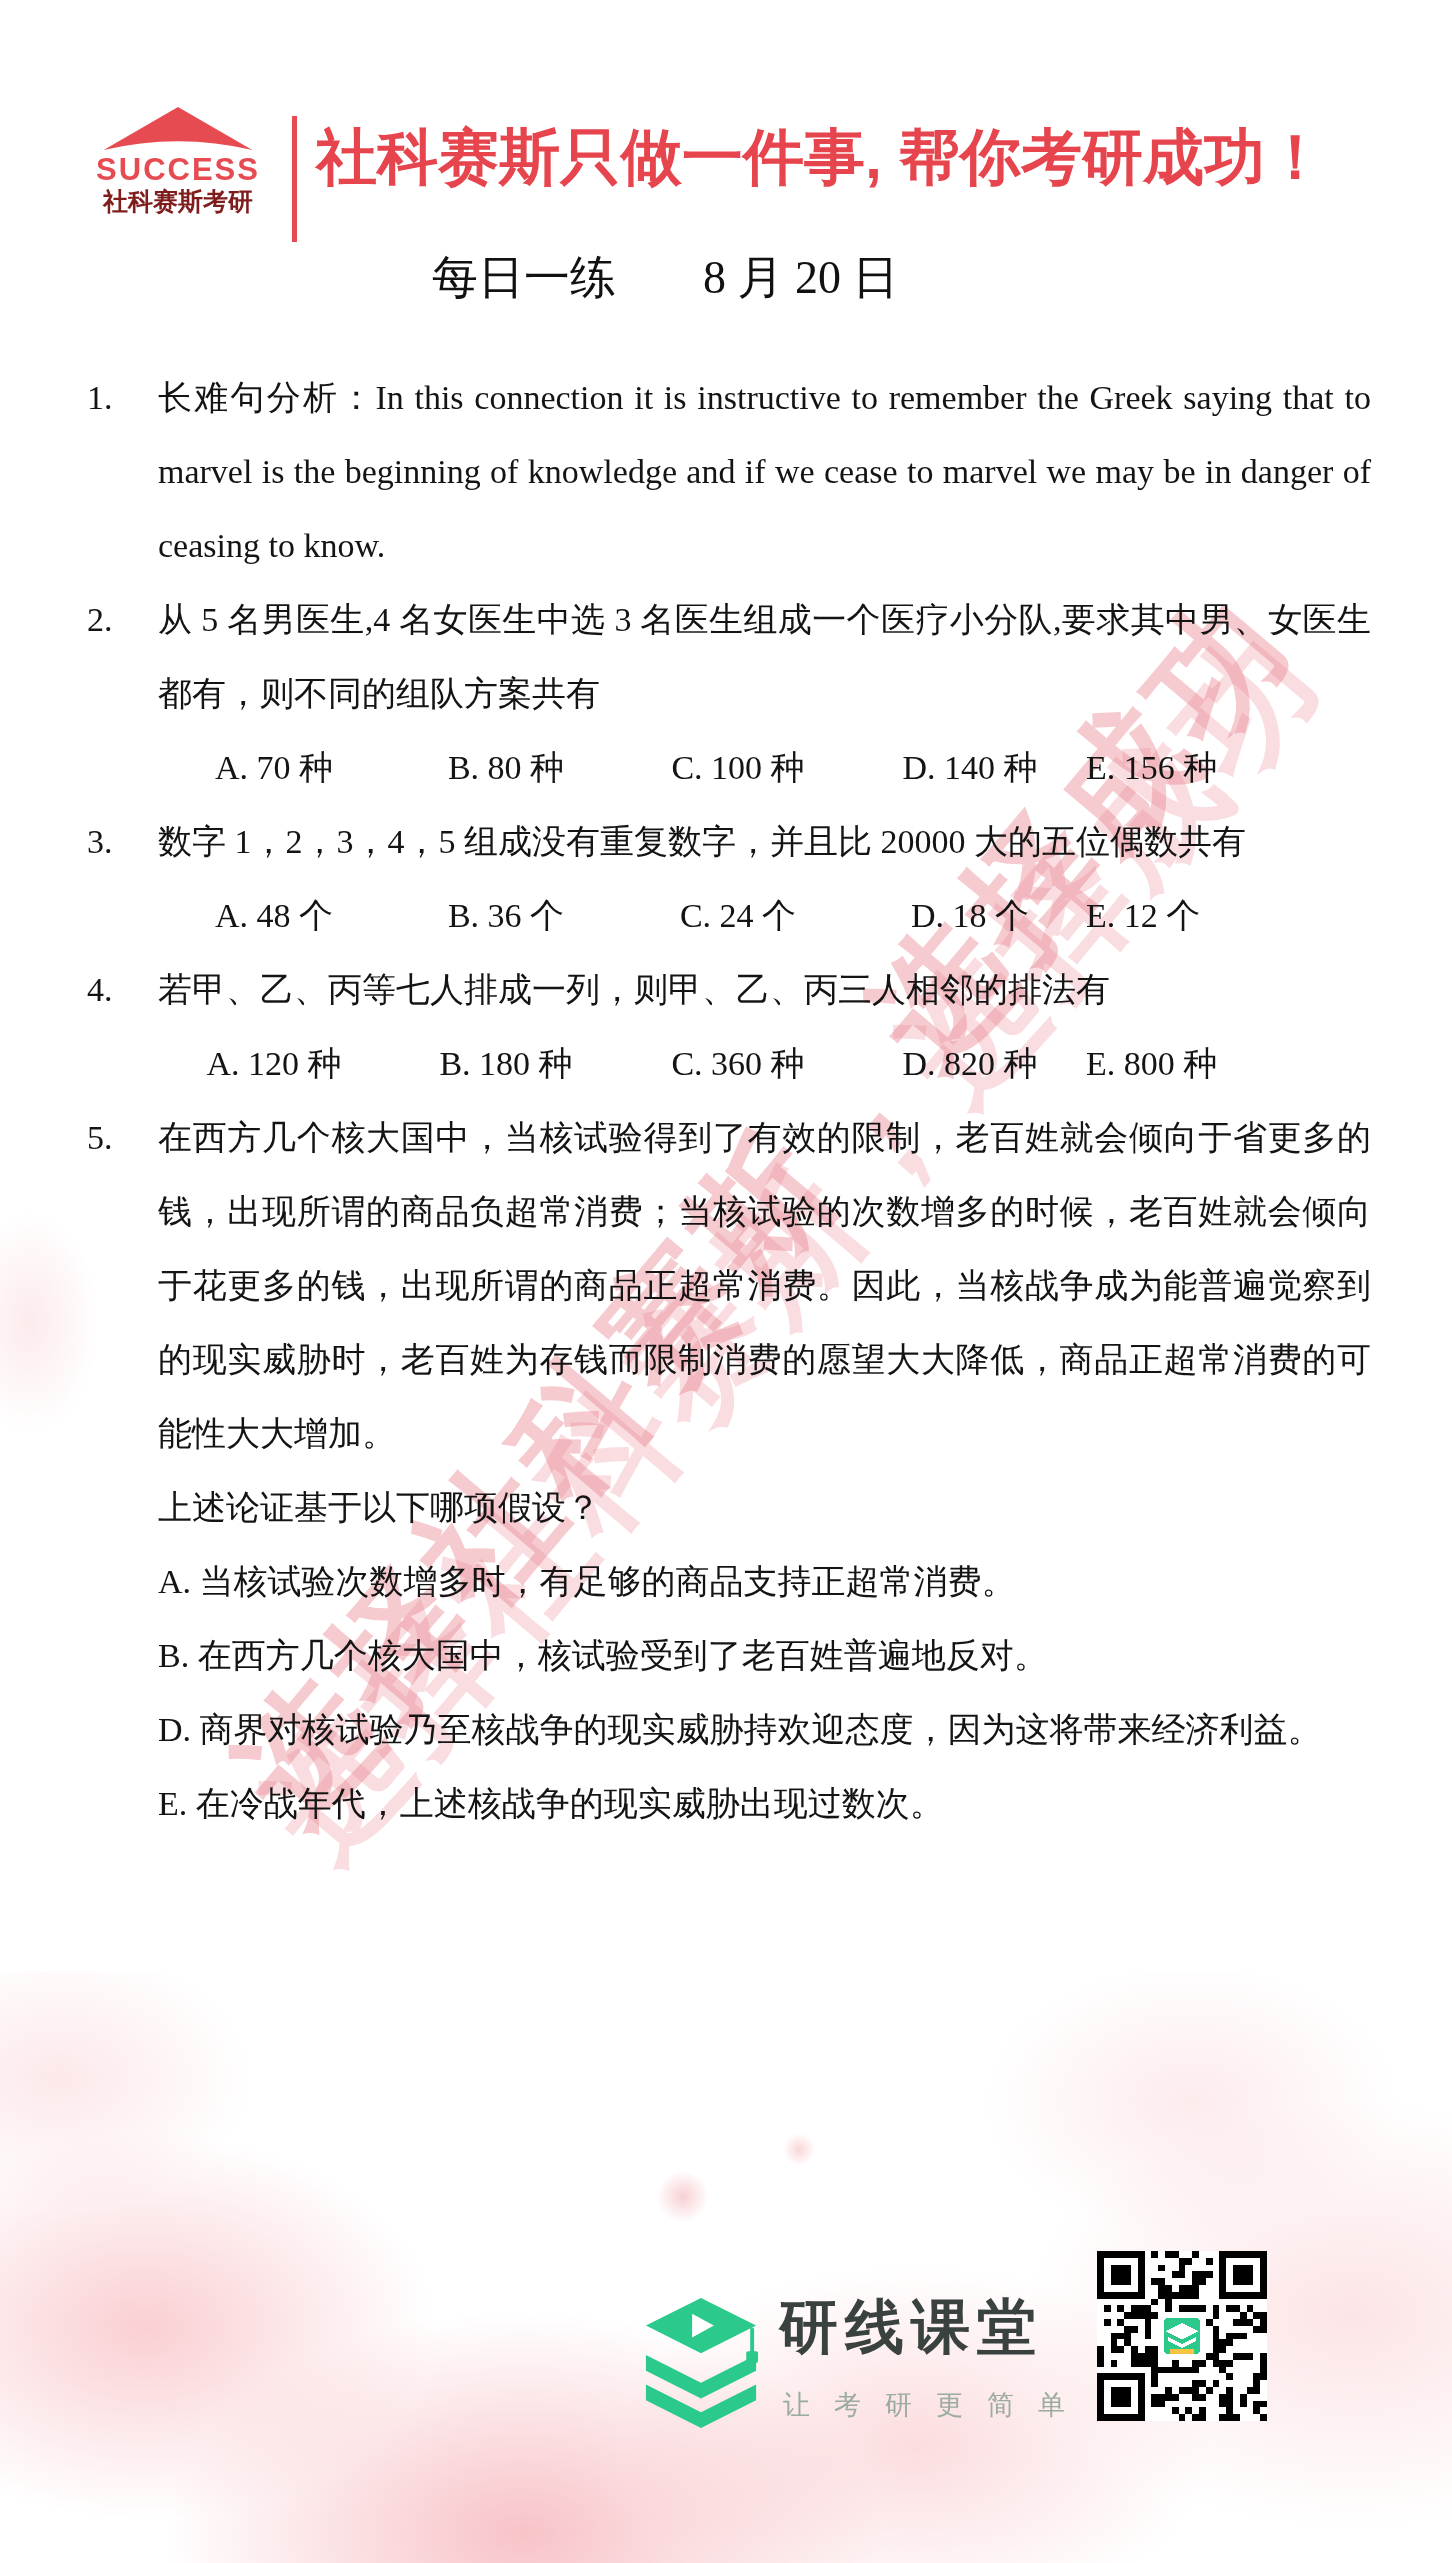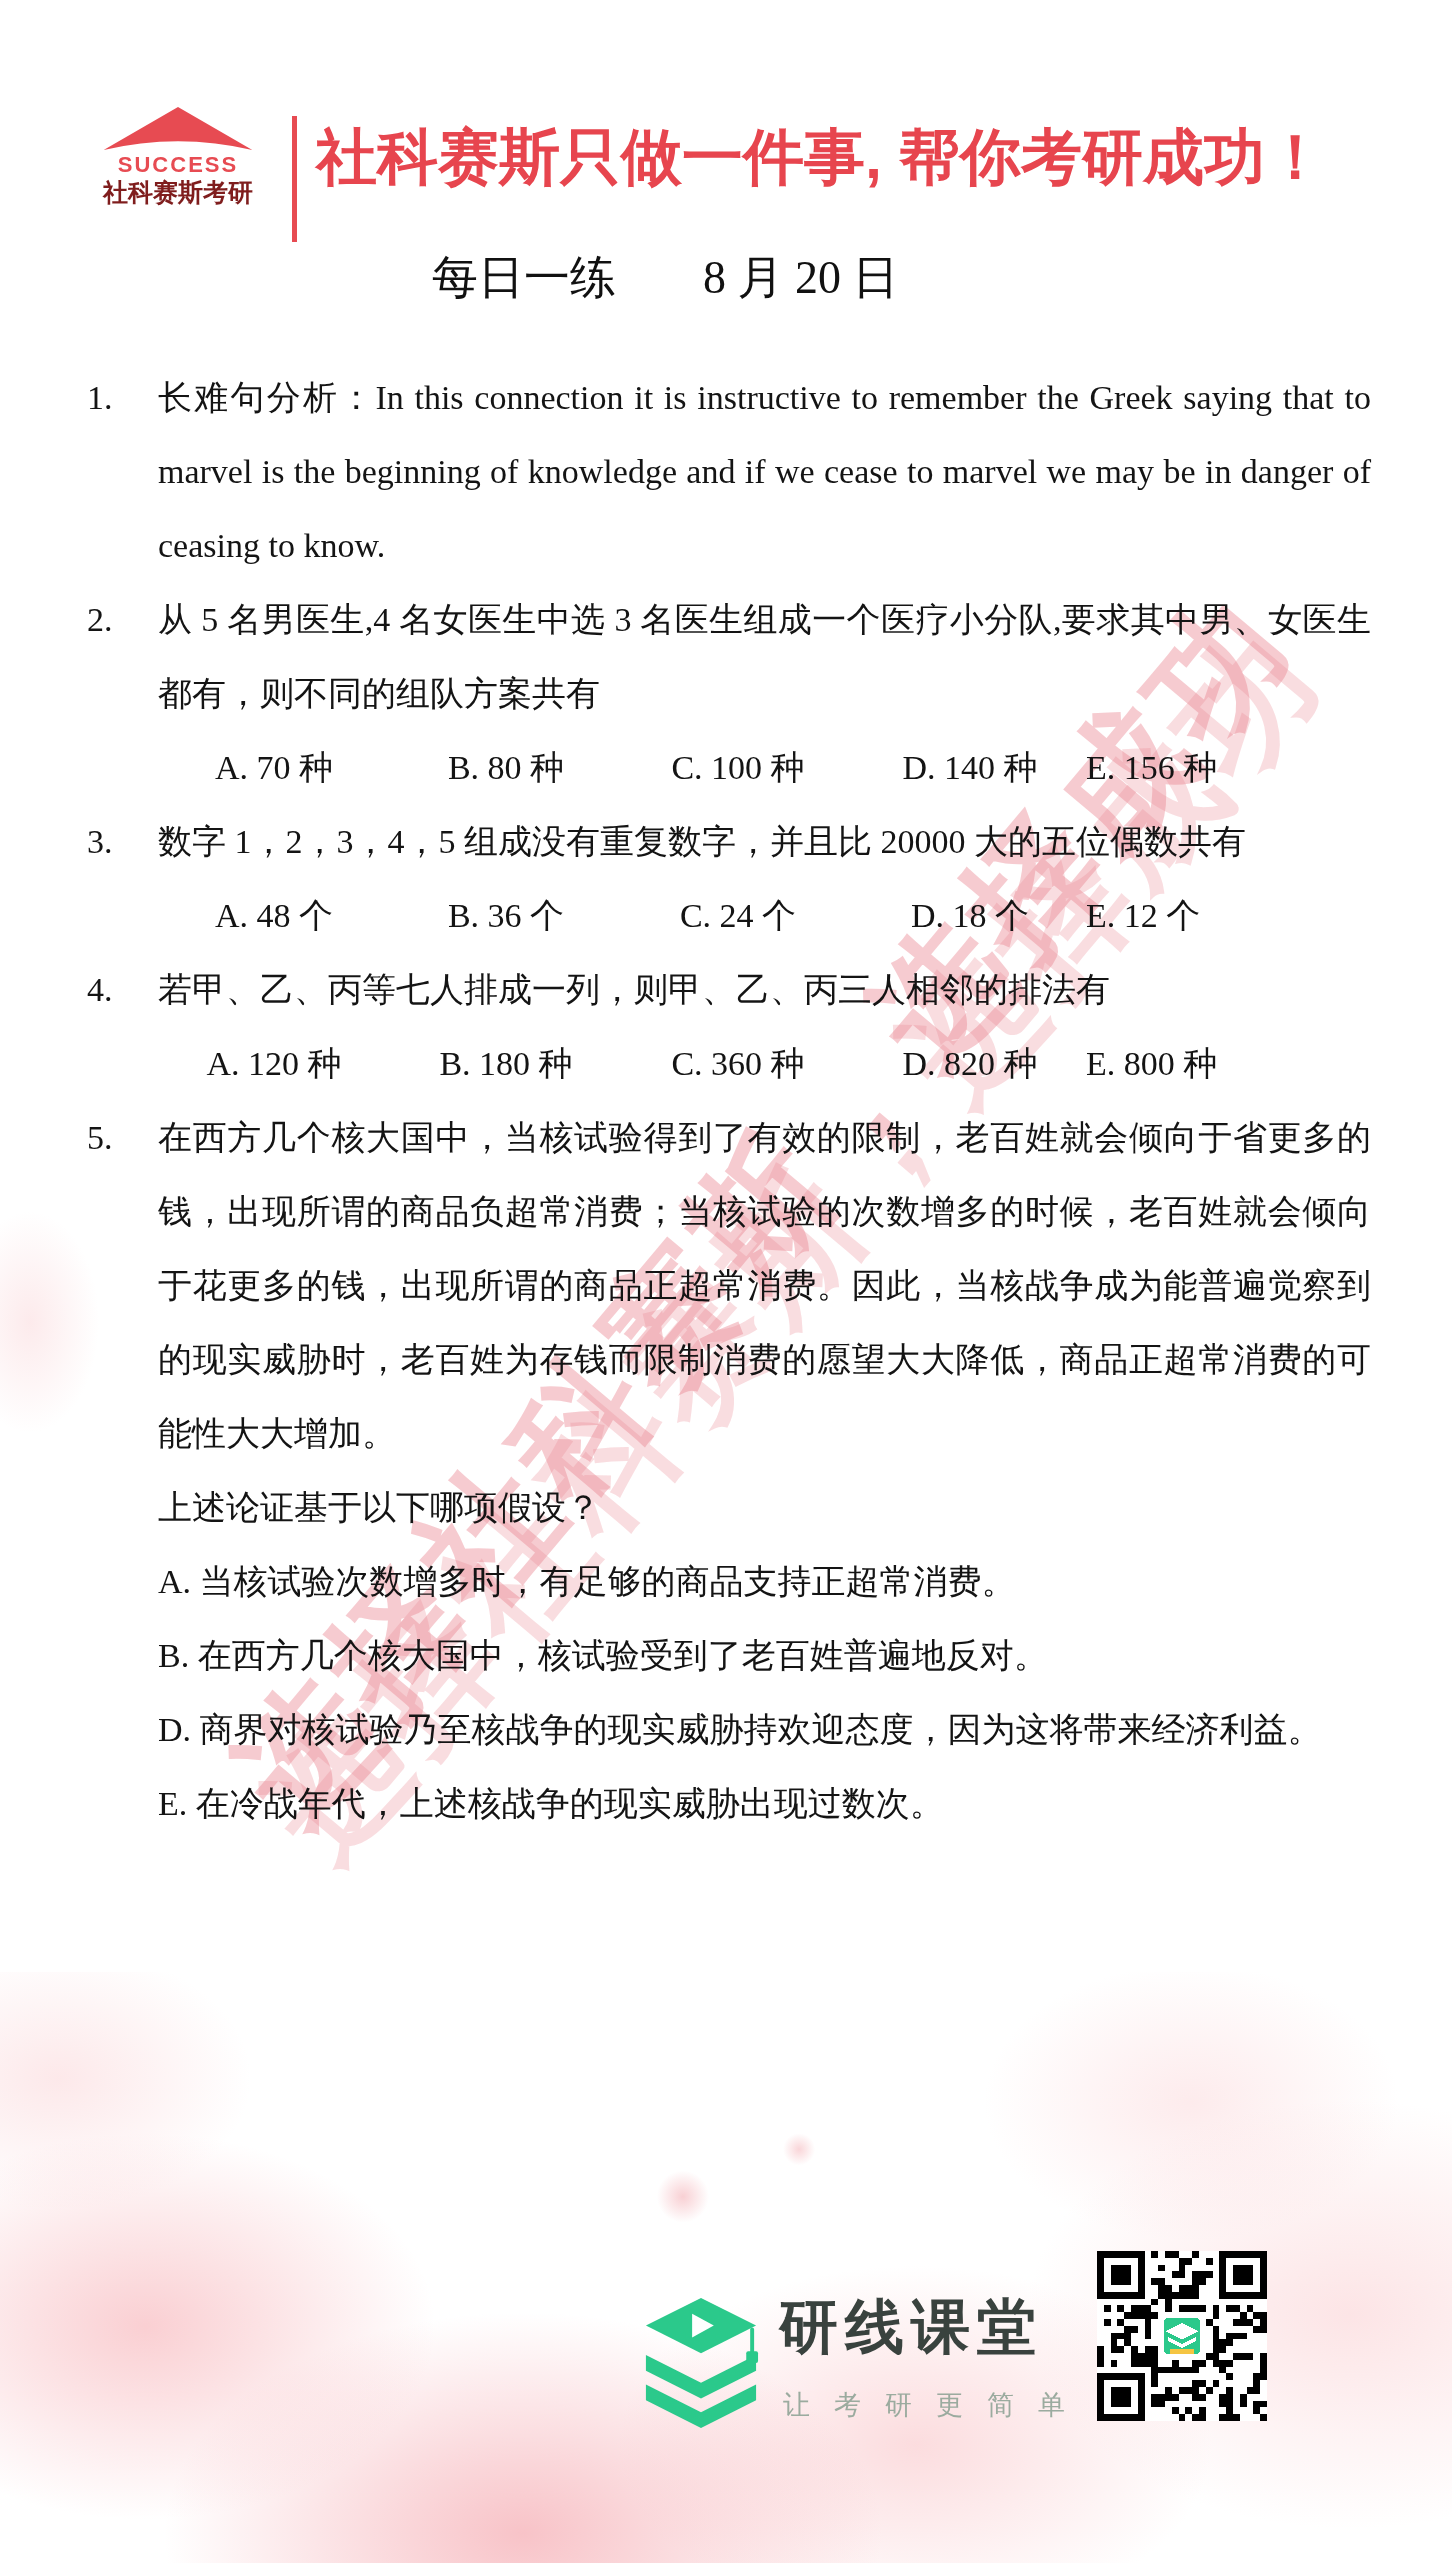--- a/index.html
+++ b/index.html
@@ -23,21 +23,21 @@
   .wm{position:absolute;left:764px;top:1208px;z-index:1;white-space:nowrap;
       font-size:133px;font-weight:700;letter-spacing:8px;
       font-family:"Liberation Serif","DejaVu Serif",serif;}
   .wm1{transform:translate(-50%,-50%) rotate(-50deg);color:rgba(233,132,142,0.42);}
   .wm2{transform:translate(calc(-50% + 30px),calc(-50% + 36px)) rotate(-50deg);color:rgba(233,132,142,0.28);}
 
   
   .logo-block{position:absolute;left:91px;top:107px;width:174px;text-align:center;z-index:2;}
   .logo-roof{display:block;margin:0 auto 2px auto;}
   .logo-name{display:block;font-family:"Liberation Sans","DejaVu Sans",sans-serif;
-             font-weight:700;font-size:22px;letter-spacing:2px;color:#e74b52;line-height:1.0;}
+             font-weight:700;font-size:31px;letter-spacing:2px;color:#e74b52;line-height:1.0;}
   .logo-sub{display:block;font-family:"Liberation Sans","DejaVu Sans",sans-serif;
             font-weight:700;font-size:25px;color:#7f1d1d;margin-top:4px;line-height:1.0;}
   .header-divider{position:absolute;left:292px;top:116px;width:5px;height:126px;background:#e74b52;z-index:2;}
   .slogan{position:absolute;left:316px;top:110px;width:1095px;z-index:2;
           font-family:"Liberation Sans","DejaVu Sans",sans-serif;
           font-weight:900;font-size:61px;line-height:1.55;color:#e7454e;letter-spacing:0px;}
 
   
   .title-row{position:absolute;left:432px;top:247px;z-index:2;display:flex;gap:87px;
              font-size:46px;font-weight:500;color:#111;}

